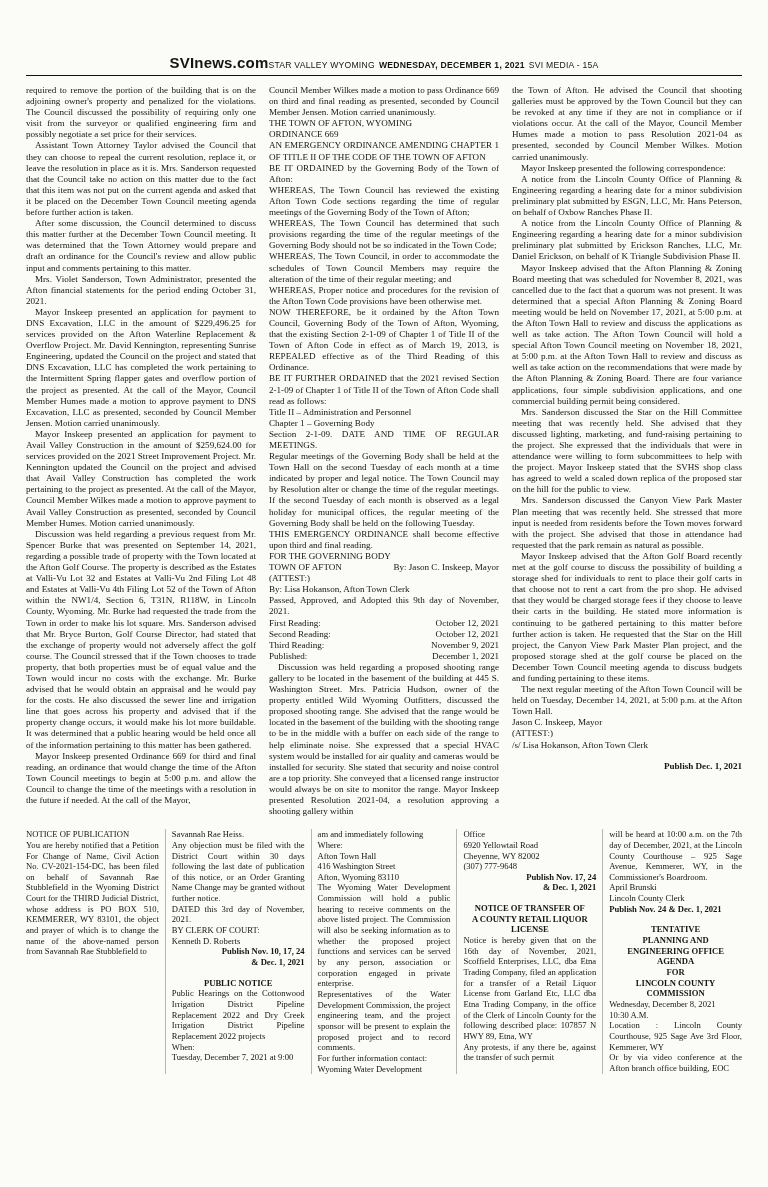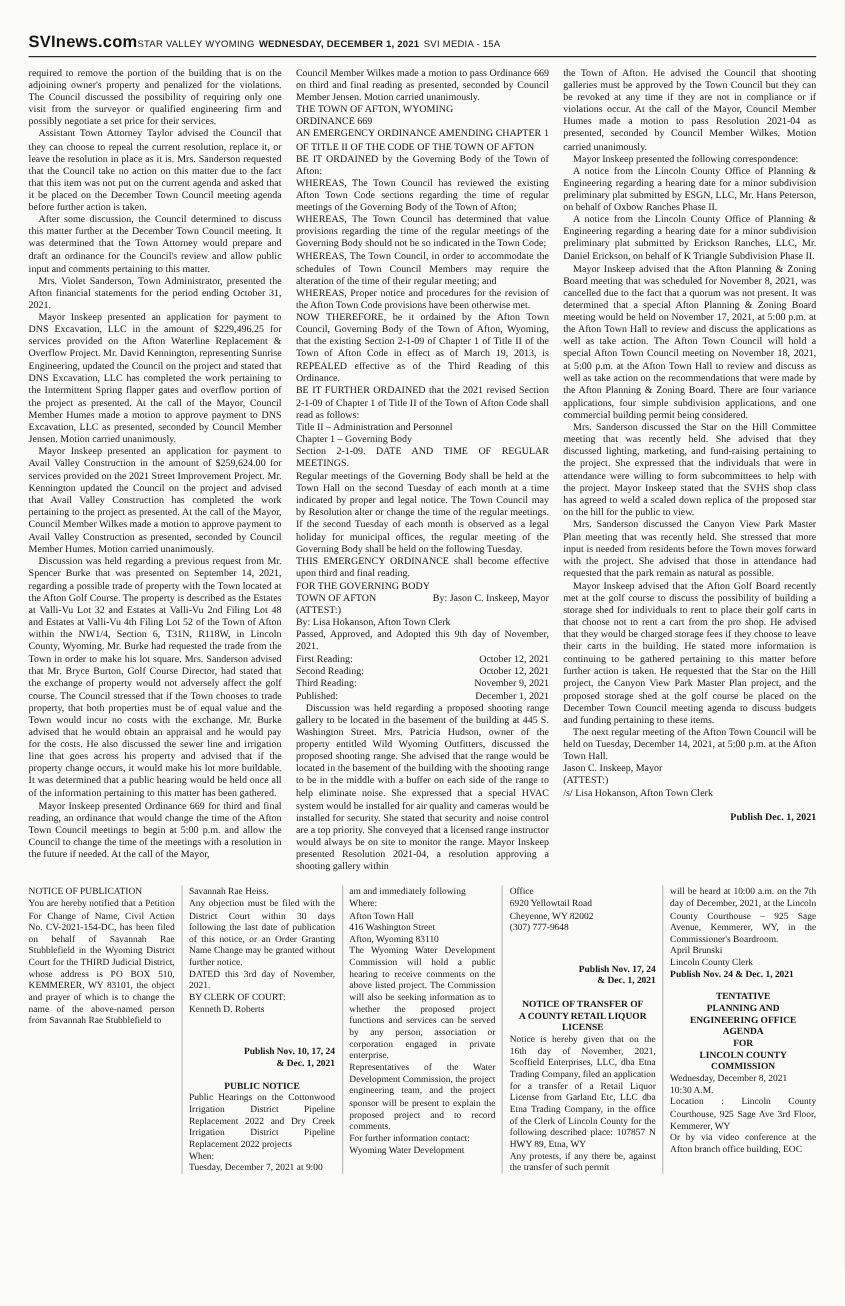--- a/index.html
+++ b/index.html
@@ -4,22 +4,22 @@
 <style>
   * { margin:0; padding:0; box-sizing:border-box; }
   html,body { background:#d9d9d9; }
   .page {
     width:768px; height:1187px; margin:0 auto; overflow:hidden;
     background:#fbfbf8; color:#151515;
     font-family:"Liberation Serif","DejaVu Serif",serif;
     padding:30px 26px 20px 26px;
   }
   .masthead {
-    display:flex; justify-content:flex-start; align-items:baseline;
-    border-bottom:1.6px solid #111; padding-bottom:4px;
+    display:flex; justify-content:center; align-items:baseline;
+    border-bottom:1.6px solid #111; padding-bottom:4px;margin-top:24px;
   }
   .site {
     font-family:"Liberation Sans","DejaVu Sans",sans-serif;
     font-weight:bold; font-size:15px; letter-spacing:.2px;
   }
   .mast-right {
     font-family:"Liberation Sans","DejaVu Sans",sans-serif;
     font-size:8.6px; letter-spacing:.25px; white-space:nowrap;
   }
   .mast-right b { margin:0 4px; }
@@ -28,21 +28,21 @@
   .col { flex:1 1 0; font-size:9.1px; line-height:1.22; text-align:justify; }
   .cols.bottom { margin-top:12px; gap:0; }
   .ncol { flex:1 1 0; font-size:8.6px; line-height:1.24; text-align:justify; padding:0 6px; }
   .ncol + .ncol { border-left:1px solid #b5b5b5; }
   .ncol:first-child { padding-left:0; }
   .ncol:last-child { padding-right:0; }
   .blk { margin:0; }
   .p  { text-indent:9px; }
   .f  { text-indent:0; }
   .cb { text-align:center; font-weight:bold; white-space:pre-line; text-indent:0; }
-  .rb { text-align:right; font-weight:bold; white-space:pre-line; text-indent:0;margin-top:28px; }
+  .rb { text-align:right; font-weight:bold; white-space:pre-line; text-indent:0; }
   .b  { font-weight:bold; text-indent:0; }
   .gap { margin-top:10px; }
   .row { display:flex; justify-content:space-between; text-indent:0; }
   .row span:last-child { text-align:right; }
 </style>
 </head>
 <body>
 
 <div class="page">
 
@@ -62,21 +62,21 @@
         <p class="blk p">Discussion was held regarding a previous request from Mr. Spencer Burke that was presented on September 14, 2021, regarding a possible trade of property with the Town located at the Afton Golf Course. The property is described as the Estates at Valli-Vu Lot 32 and Estates at Valli-Vu 2nd Filing Lot 48 and Estates at Valli-Vu 4th Filing Lot 52 of the Town of Afton within the NW1/4, Section 6, T31N, R118W, in Lincoln County, Wyoming. Mr. Burke had requested the trade from the Town in order to make his lot square. Mrs. Sanderson advised that Mr. Bryce Burton, Golf Course Director, had stated that the exchange of property would not adversely affect the golf course. The Council stressed that if the Town chooses to trade property, that both properties must be of equal value and the Town would incur no costs with the exchange. Mr. Burke advised that he would obtain an appraisal and he would pay for the costs. He also discussed the sewer line and irrigation line that goes across his property and advised that if the property change occurs, it would make his lot more buildable. It was determined that a public hearing would be held once all of the information pertaining to this matter has been gathered.</p>
         <p class="blk p">Mayor Inskeep presented Ordinance 669 for third and final reading, an ordinance that would change the time of the Afton Town Council meetings to begin at 5:00 p.m. and allow the Council to change the time of the meetings with a resolution in the future if needed. At the call of the Mayor,</p>
       </div>
     <div class="col">
         <p class="blk f">Council Member Wilkes made a motion to pass Ordinance 669 on third and final reading as presented, seconded by Council Member Jensen. Motion carried unanimously.</p>
         <p class="blk f">THE TOWN OF AFTON, WYOMING</p>
         <p class="blk f">ORDINANCE 669</p>
         <p class="blk f">AN EMERGENCY ORDINANCE AMENDING CHAPTER 1 OF TITLE II OF THE CODE OF THE TOWN OF AFTON</p>
         <p class="blk f">BE IT ORDAINED by the Governing Body of the Town of Afton:</p>
         <p class="blk f">WHEREAS, The Town Council has reviewed the existing Afton Town Code sections regarding the time of regular meetings of the Governing Body of the Town of Afton;</p>
-        <p class="blk f">WHEREAS, The Town Council has determined that value provisions regarding the time of the regular meetings of the Governing Body should not be so indicated in the Town Code;</p>
+        <p class="blk f">WHEREAS, The Town Council has determined that such provisions regarding the time of the regular meetings of the Governing Body should not be so indicated in the Town Code;</p>
         <p class="blk f">WHEREAS, The Town Council, in order to accommodate the schedules of Town Council Members may require the alteration of the time of their regular meeting; and</p>
         <p class="blk f">WHEREAS, Proper notice and procedures for the revision of the Afton Town Code provisions have been otherwise met.</p>
         <p class="blk f">NOW THEREFORE, be it ordained by the Afton Town Council, Governing Body of the Town of Afton, Wyoming, that the existing Section 2-1-09 of Chapter 1 of Title II of the Town of Afton Code in effect as of March 19, 2013, is REPEALED effective as of the Third Reading of this Ordinance.</p>
         <p class="blk f">BE IT FURTHER ORDAINED that the 2021 revised Section 2-1-09 of Chapter 1 of Title II of the Town of Afton Code shall read as follows:</p>
         <p class="blk f">Title II – Administration and Personnel</p>
         <p class="blk f">Chapter 1 – Governing Body</p>
         <p class="blk f">Section 2-1-09. DATE AND TIME OF REGULAR MEETINGS.</p>
         <p class="blk f">Regular meetings of the Governing Body shall be held at the Town Hall on the second Tuesday of each month at a time indicated by proper and legal notice. The Town Council may by Resolution alter or change the time of the regular meetings. If the second Tuesday of each month is observed as a legal holiday for municipal offices, the regular meeting of the Governing Body shall be held on the following Tuesday.</p>
         <p class="blk f">THIS EMERGENCY ORDINANCE shall become effective upon third and final reading.</p>
         <p class="blk f">FOR THE GOVERNING BODY</p>

